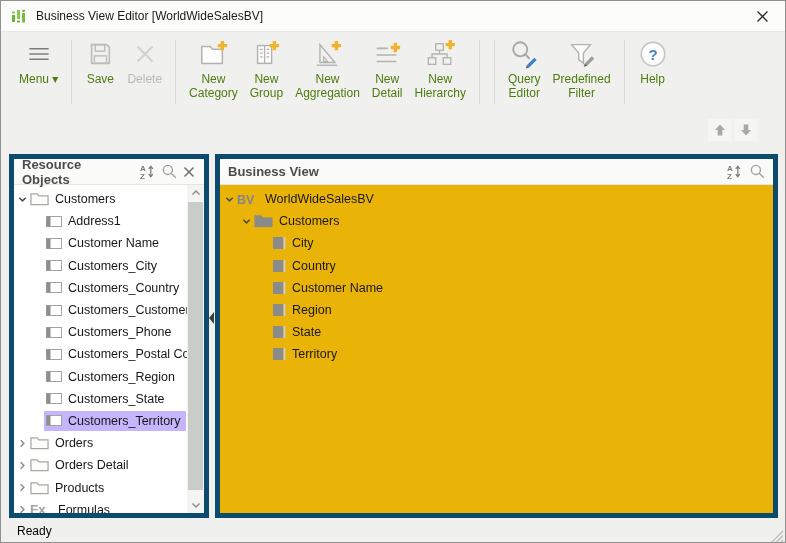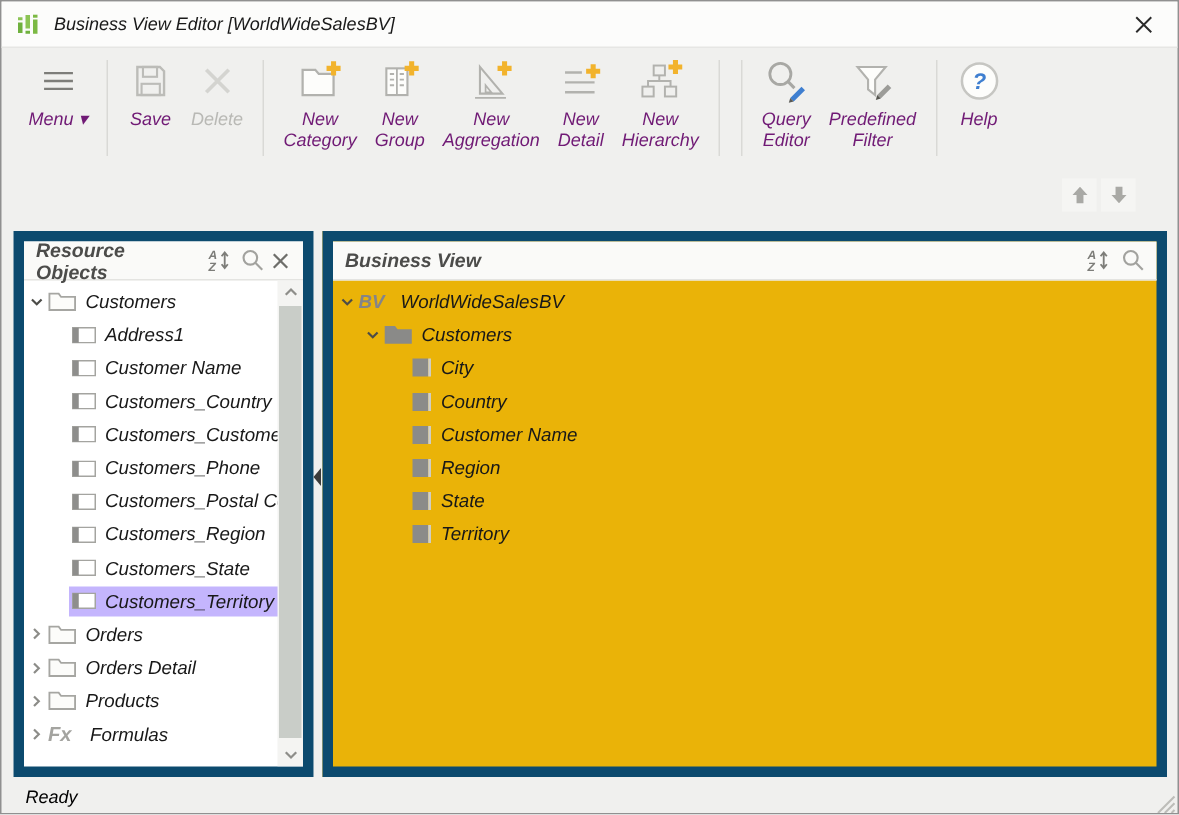--- a/index.html
+++ b/index.html
@@ -1,41 +1,41 @@
 <!DOCTYPE html>
 <html><head>
 <meta charset="utf-8">
 <style>
   * { margin:0; padding:0; box-sizing:border-box; }
   html,body { background:#ffffff; }
   body { font-family:"Liberation Sans", sans-serif; }
-  .window { width:786px; height:543px; border:1px solid #909090; background:#f0f0ee; position:relative; overflow:hidden;font-style:italic; }
+  .window { width:786px; height:543px; border:1px solid #909090; background:#f0f0ee; position:relative; overflow:hidden; }
 
   
   .titlebar { height:31px; background:#fcfcfb; border-bottom:1px solid #e6e6e4; display:flex; align-items:center; padding:0 10px 0 9px; }
   .titlebar .logo { width:18px; height:18px; margin-right:8px; display:flex; }
   .titlebar .title { font-size:12px; color:#1a1a1a; }
   .titlebar .close { margin-left:auto; width:26px; height:22px; display:flex; align-items:center; justify-content:center; cursor:pointer; }
 
   
   .toolbar { height:78px; display:flex; align-items:flex-start; padding:7px 4px 0 12px; }
   .tb-btn { display:flex; flex-direction:column; align-items:center; padding:0 6px; min-width:38px; cursor:pointer; }
   .tb-btn .tb-icon { width:30px; height:30px; display:flex; align-items:center; justify-content:center; }
-  .tb-btn .tb-label { margin-top:3px; font-size:12px; line-height:14px; color:#701a75; text-align:center; white-space:pre-line; }
+  .tb-btn .tb-label { margin-top:3px; font-size:12px; line-height:14px; color:#4d7c0f; text-align:center; white-space:pre-line; }
   .tb-btn.disabled .tb-label { color:#b9b9b5; }
   .tb-sep { width:1px; height:64px; background:#d9d9d6; margin:1px 7px 0 7px; }
 
   
   .strip { height:44px; position:relative; }
   .mv-btn { position:absolute; top:9px; width:23px; height:22px; background:#f5f5f3; display:flex; align-items:center; justify-content:center; }
   .mv-btn.up { right:54px; } .mv-btn.down { right:28px; }
 
   
   .main { height:364px; display:flex; padding:0 7px 0 8px; position:relative; }
-  .panel { border:7px solid #0c4a6e; background:#ffffff; display:flex; flex-direction:column; }
+  .panel { border:5px solid #0c4a6e; background:#ffffff; display:flex; flex-direction:column; }
   .panel.left { width:200px; }
   .panel.right { flex:1; background:#eab308; }
   .divider { width:6px; position:relative; }
   .split-handle { position:absolute; top:158px; left:0px; width:0; height:0; border-top:6px solid transparent; border-bottom:6px solid transparent; border-right:5px solid #3c3c3a; cursor:col-resize; }
 
   .panel-header { height:26px; background:#fafaf8; border-bottom:1px solid #e4e4e1; display:flex; align-items:center; padding:0 6px 0 8px; flex:none; }
   .panel-header .ph-title { font-size:13px; font-weight:bold; color:#4c4c4a; }
   .ph-icon { display:flex; align-items:center; justify-content:center; width:19px; height:19px; cursor:pointer; }
   .ph-icon.sort { margin-left:7px; } .ph-icon.search { margin-left:4px; }
   .ph-icon.x { margin-left:auto; }
@@ -292,20 +292,32 @@
             </div>
             <div class="tree-row lt l1">
               <span class="chev none"></span>
               <span class="node">
                 <span class="n-icon">
                   <svg width="16" height="11" viewBox="0 0 16 11">
                     <rect x="0.5" y="0.5" width="15" height="10" fill="#ffffff" stroke="#a4a4a0" stroke-width="1"></rect>
                     <rect x="0.5" y="0.5" width="4" height="10" fill="#8e8e8c"></rect>
                   </svg>
                 </span>
+                <span class="n-label">Customers_City</span>
+              </span>
+            </div>
+            <div class="tree-row lt l1">
+              <span class="chev none"></span>
+              <span class="node">
+                <span class="n-icon">
+                  <svg width="16" height="11" viewBox="0 0 16 11">
+                    <rect x="0.5" y="0.5" width="15" height="10" fill="#ffffff" stroke="#a4a4a0" stroke-width="1"></rect>
+                    <rect x="0.5" y="0.5" width="4" height="10" fill="#8e8e8c"></rect>
+                  </svg>
+                </span>
                 <span class="n-label">Customers_Country</span>
               </span>
             </div>
             <div class="tree-row lt l1">
               <span class="chev none"></span>
               <span class="node">
                 <span class="n-icon">
                   <svg width="16" height="11" viewBox="0 0 16 11">
                     <rect x="0.5" y="0.5" width="15" height="10" fill="#ffffff" stroke="#a4a4a0" stroke-width="1"></rect>
                     <rect x="0.5" y="0.5" width="4" height="10" fill="#8e8e8c"></rect>

